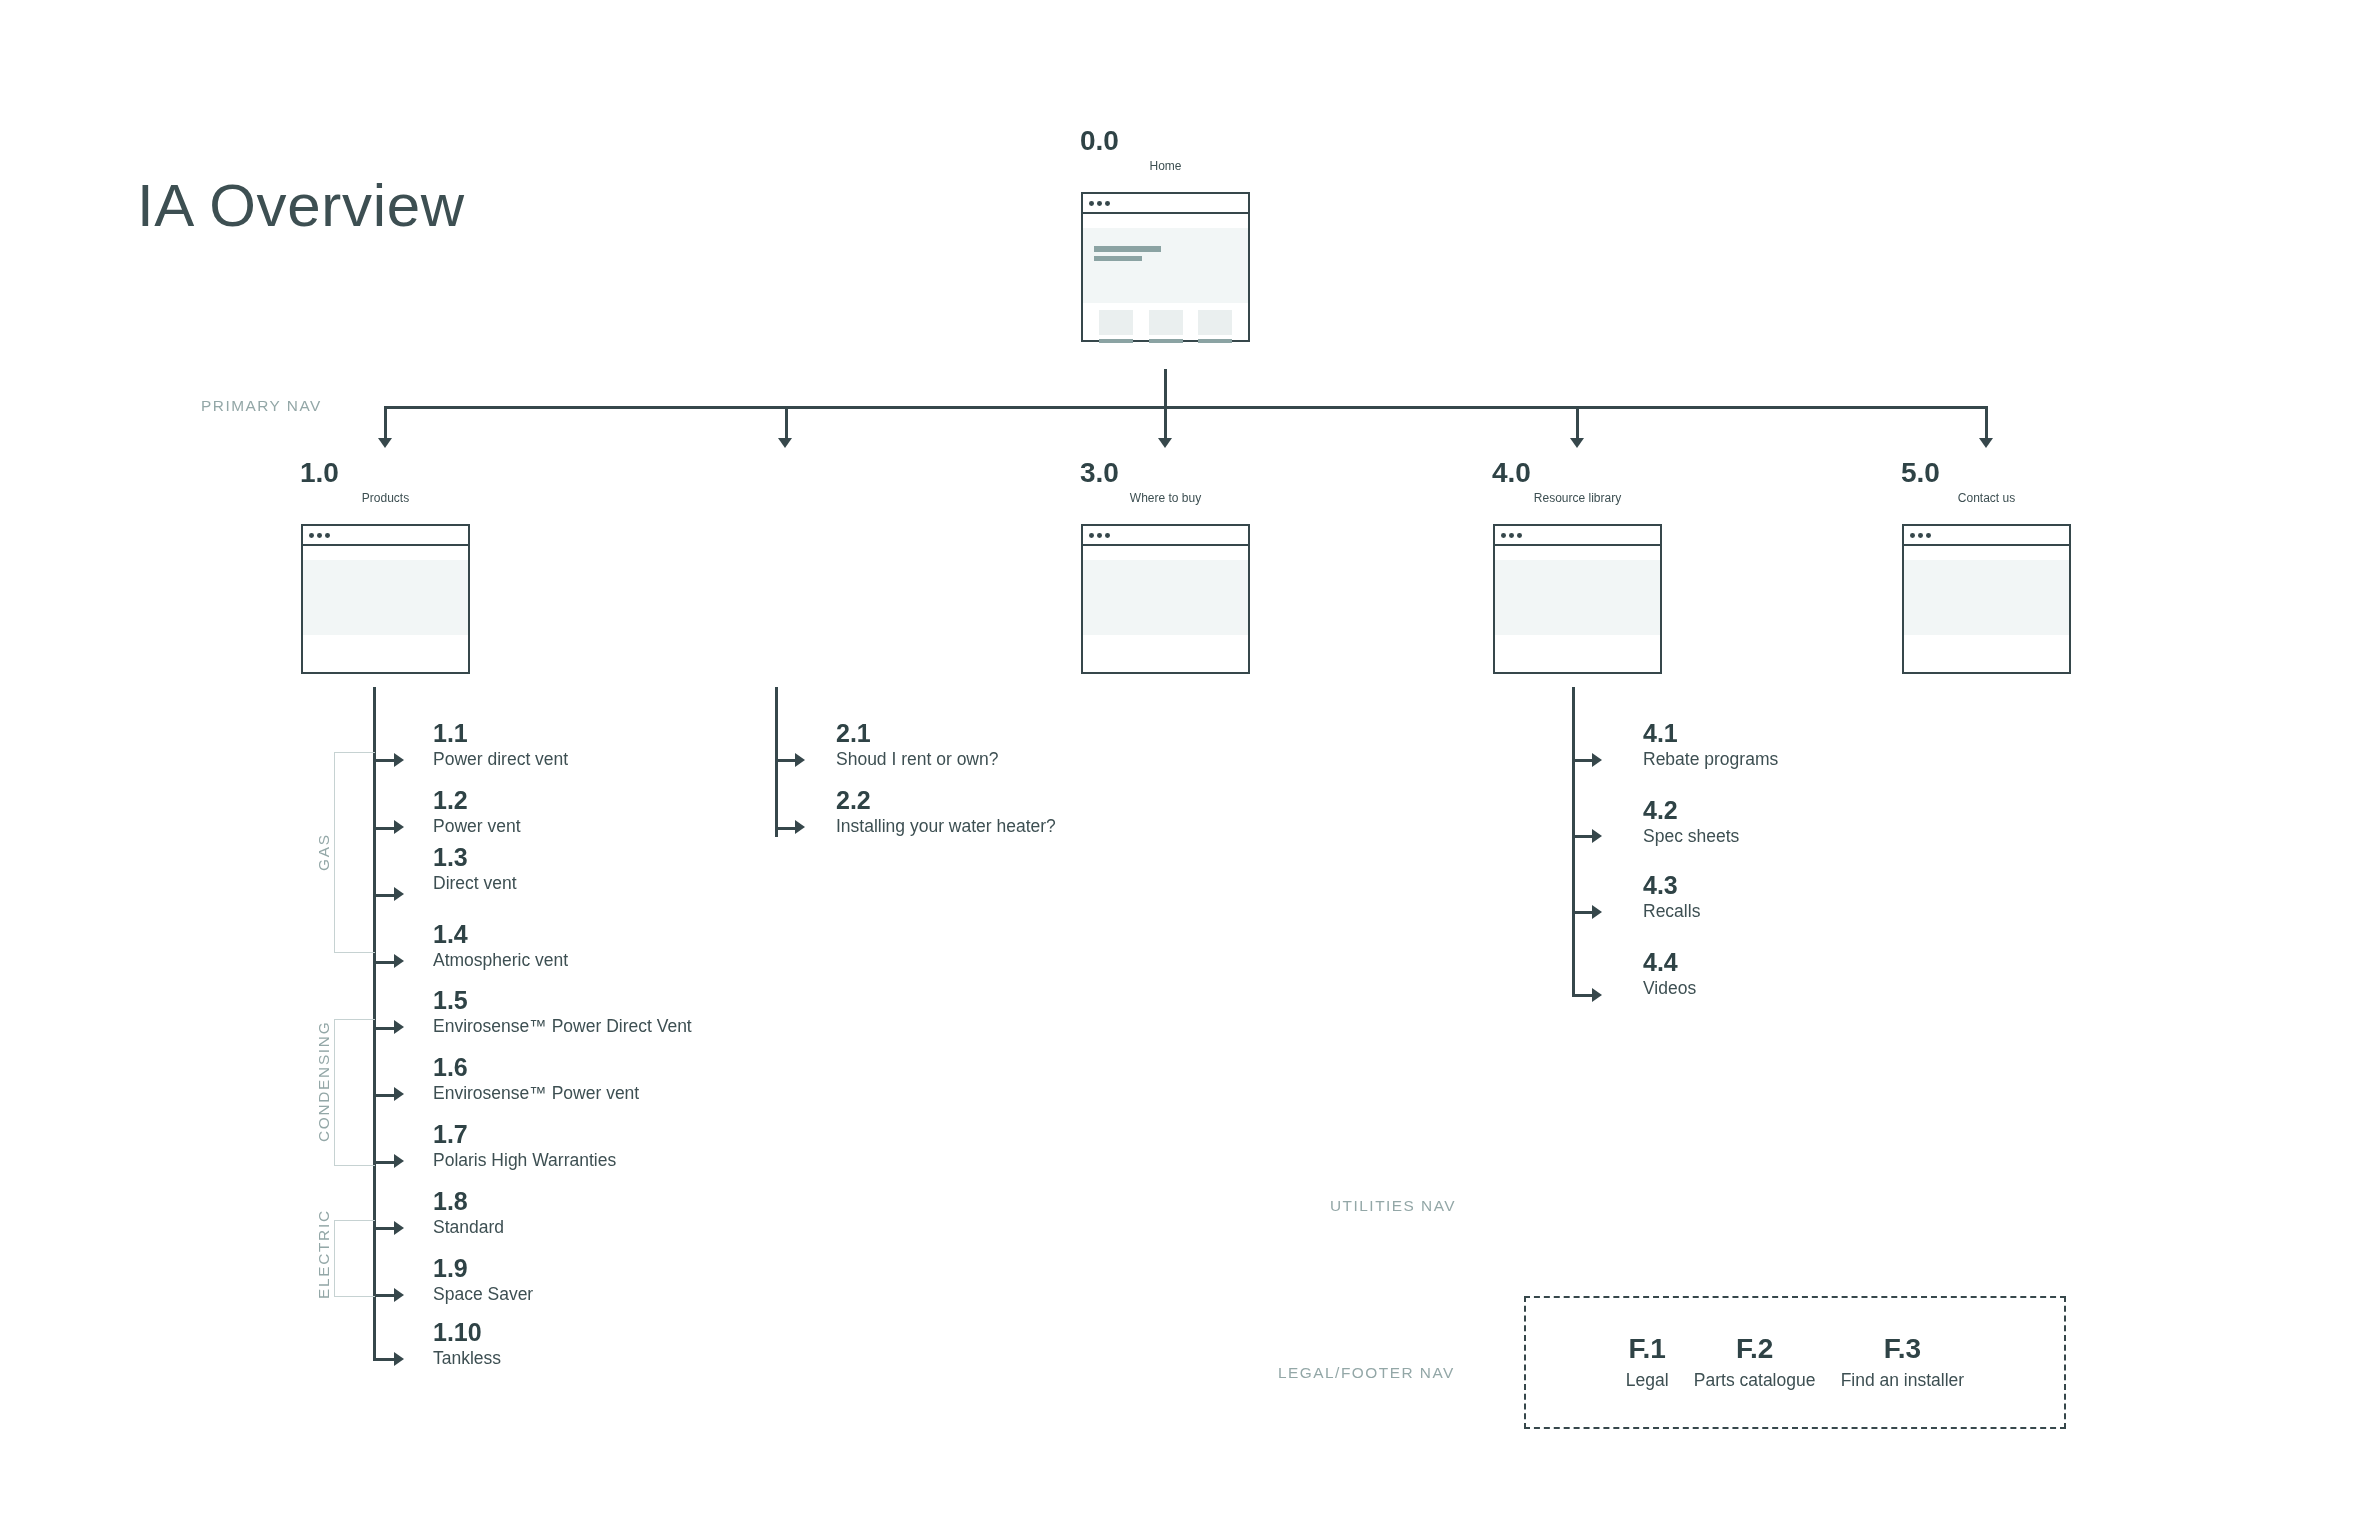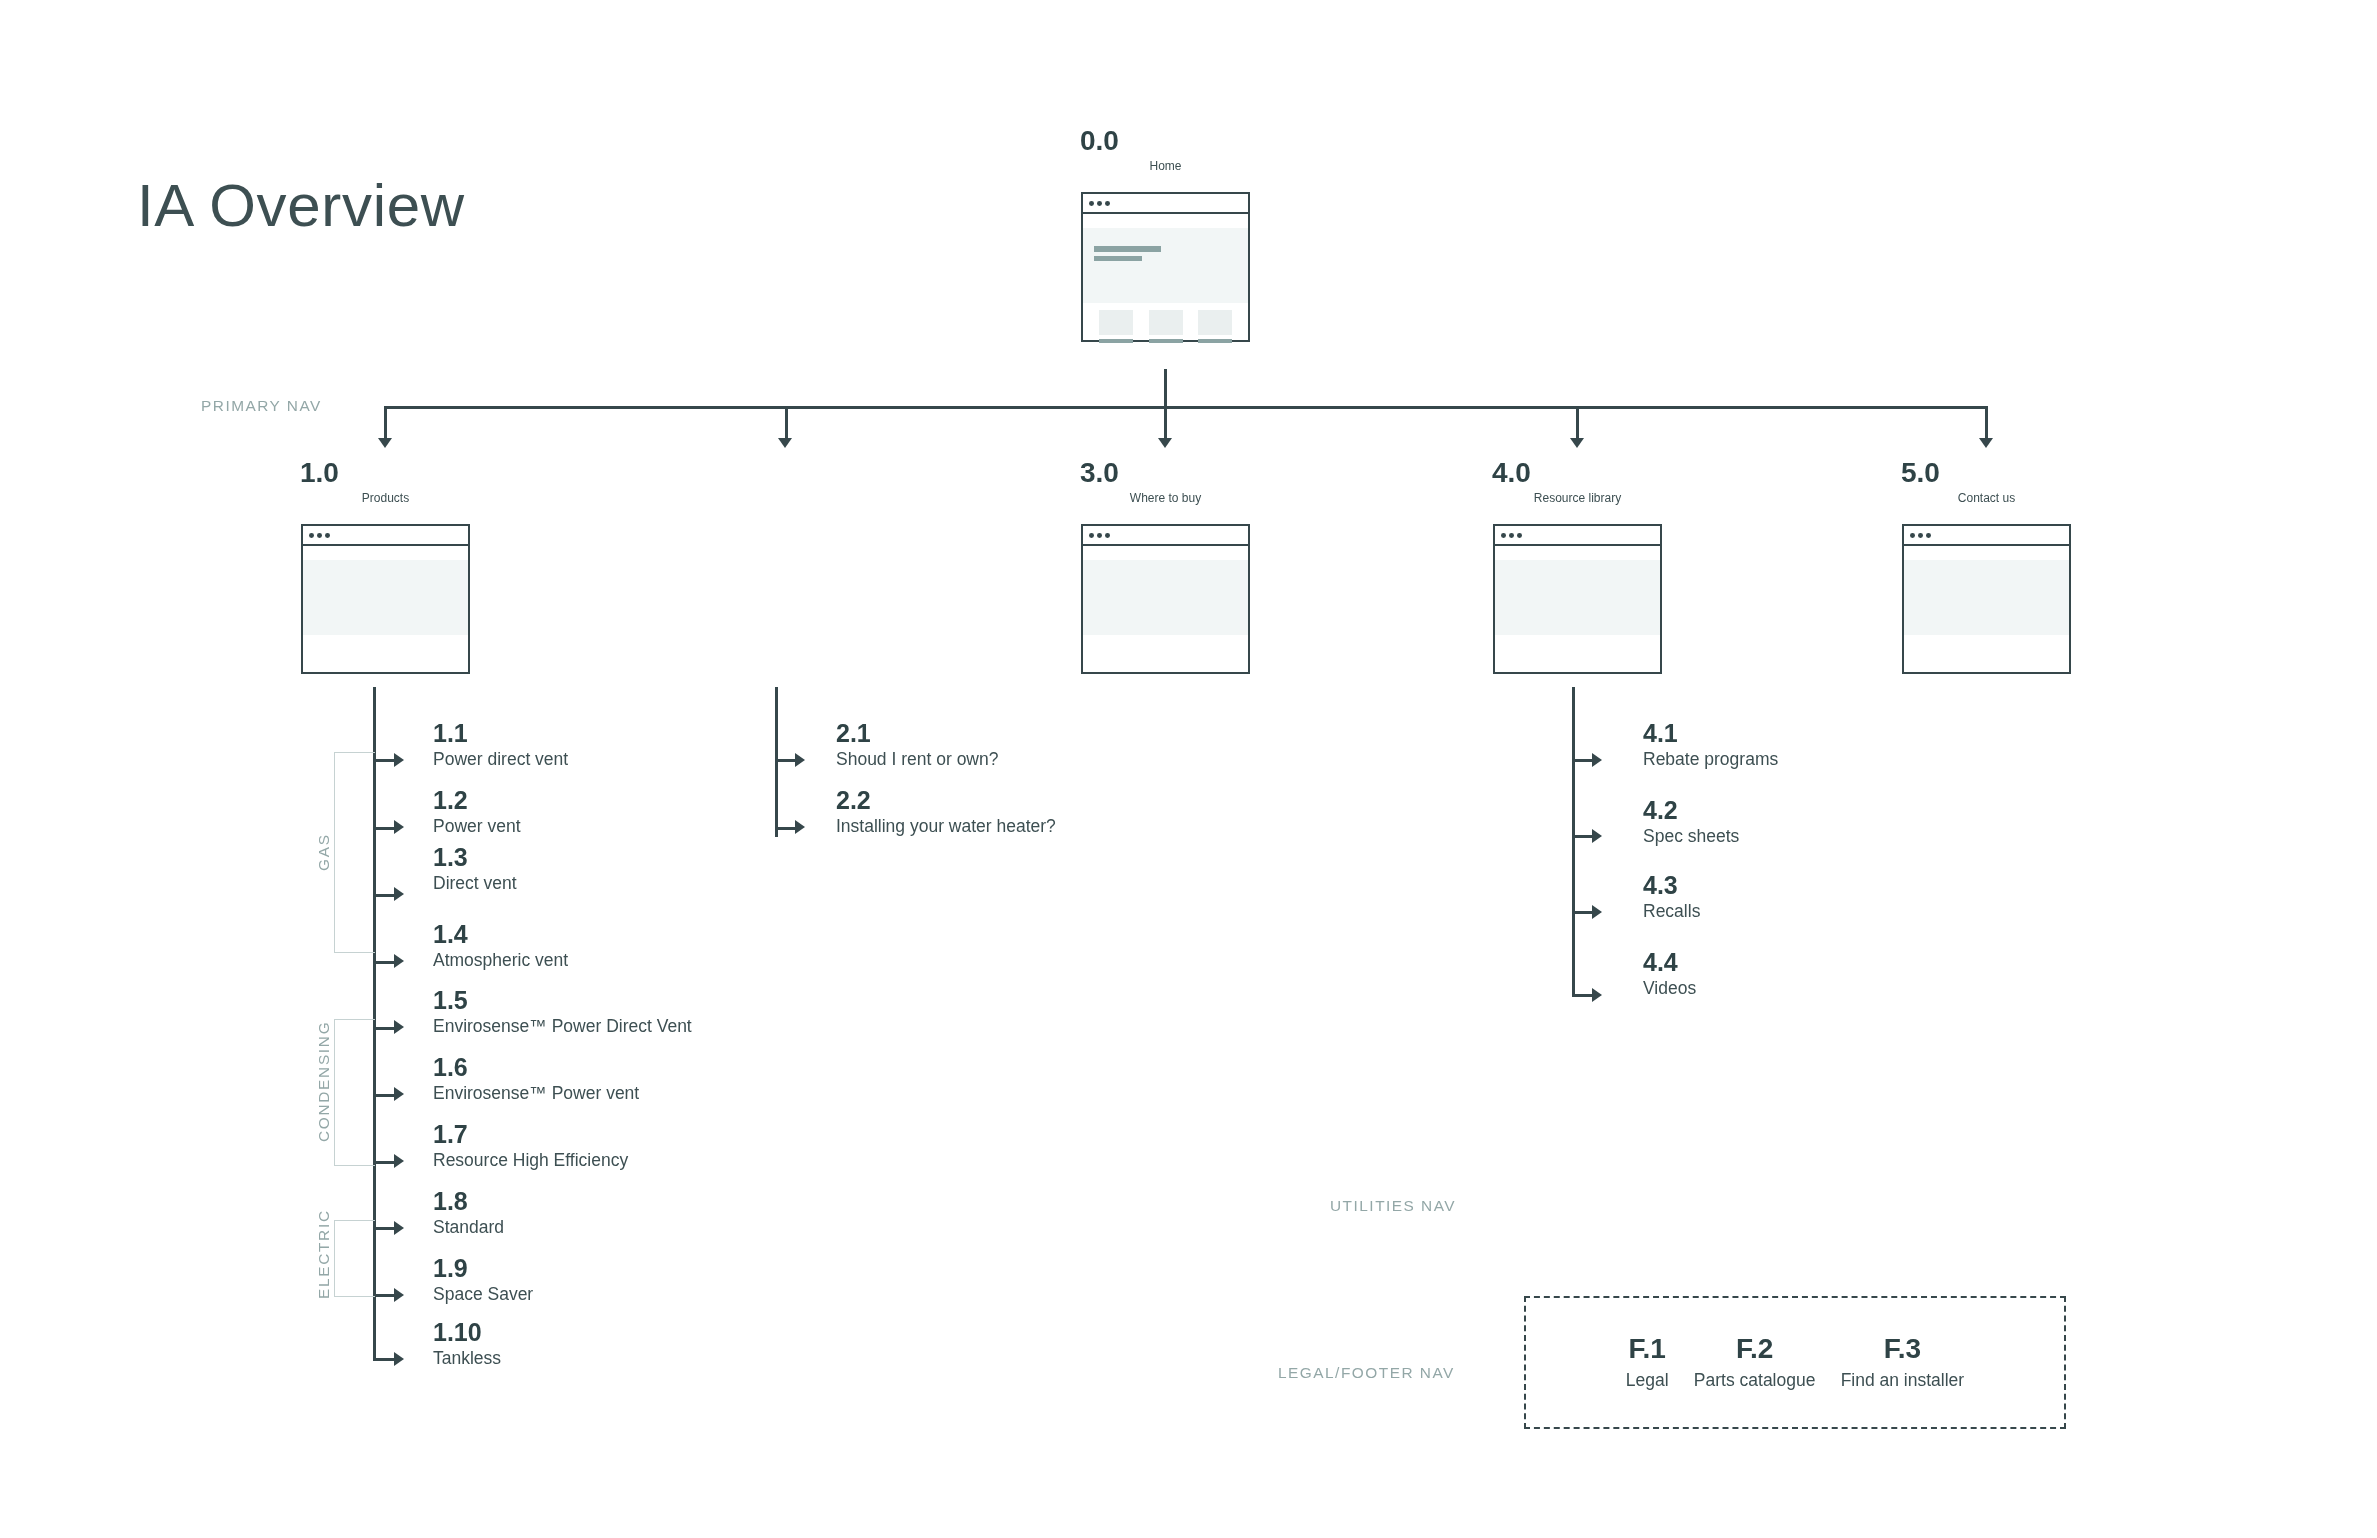--- a/index.html
+++ b/index.html
@@ -385,21 +385,21 @@
   <div class="child" style="left:433px; top:988px;">
     <div class="cnum">1.5</div>
     <div class="clbl">Envirosense™ Power Direct Vent</div>
   </div>
   <div class="child" style="left:433px; top:1055px;">
     <div class="cnum">1.6</div>
     <div class="clbl">Envirosense™ Power vent</div>
   </div>
   <div class="child" style="left:433px; top:1122px;">
     <div class="cnum">1.7</div>
-    <div class="clbl">Resource High Efficiency</div>
+    <div class="clbl">Polaris High Warranties</div>
   </div>
   <div class="child" style="left:433px; top:1189px;">
     <div class="cnum">1.8</div>
     <div class="clbl">Standard</div>
   </div>
   <div class="child" style="left:433px; top:1256px;">
     <div class="cnum">1.9</div>
     <div class="clbl">Space Saver</div>
   </div>
   <div class="child" style="left:433px; top:1320px;">

